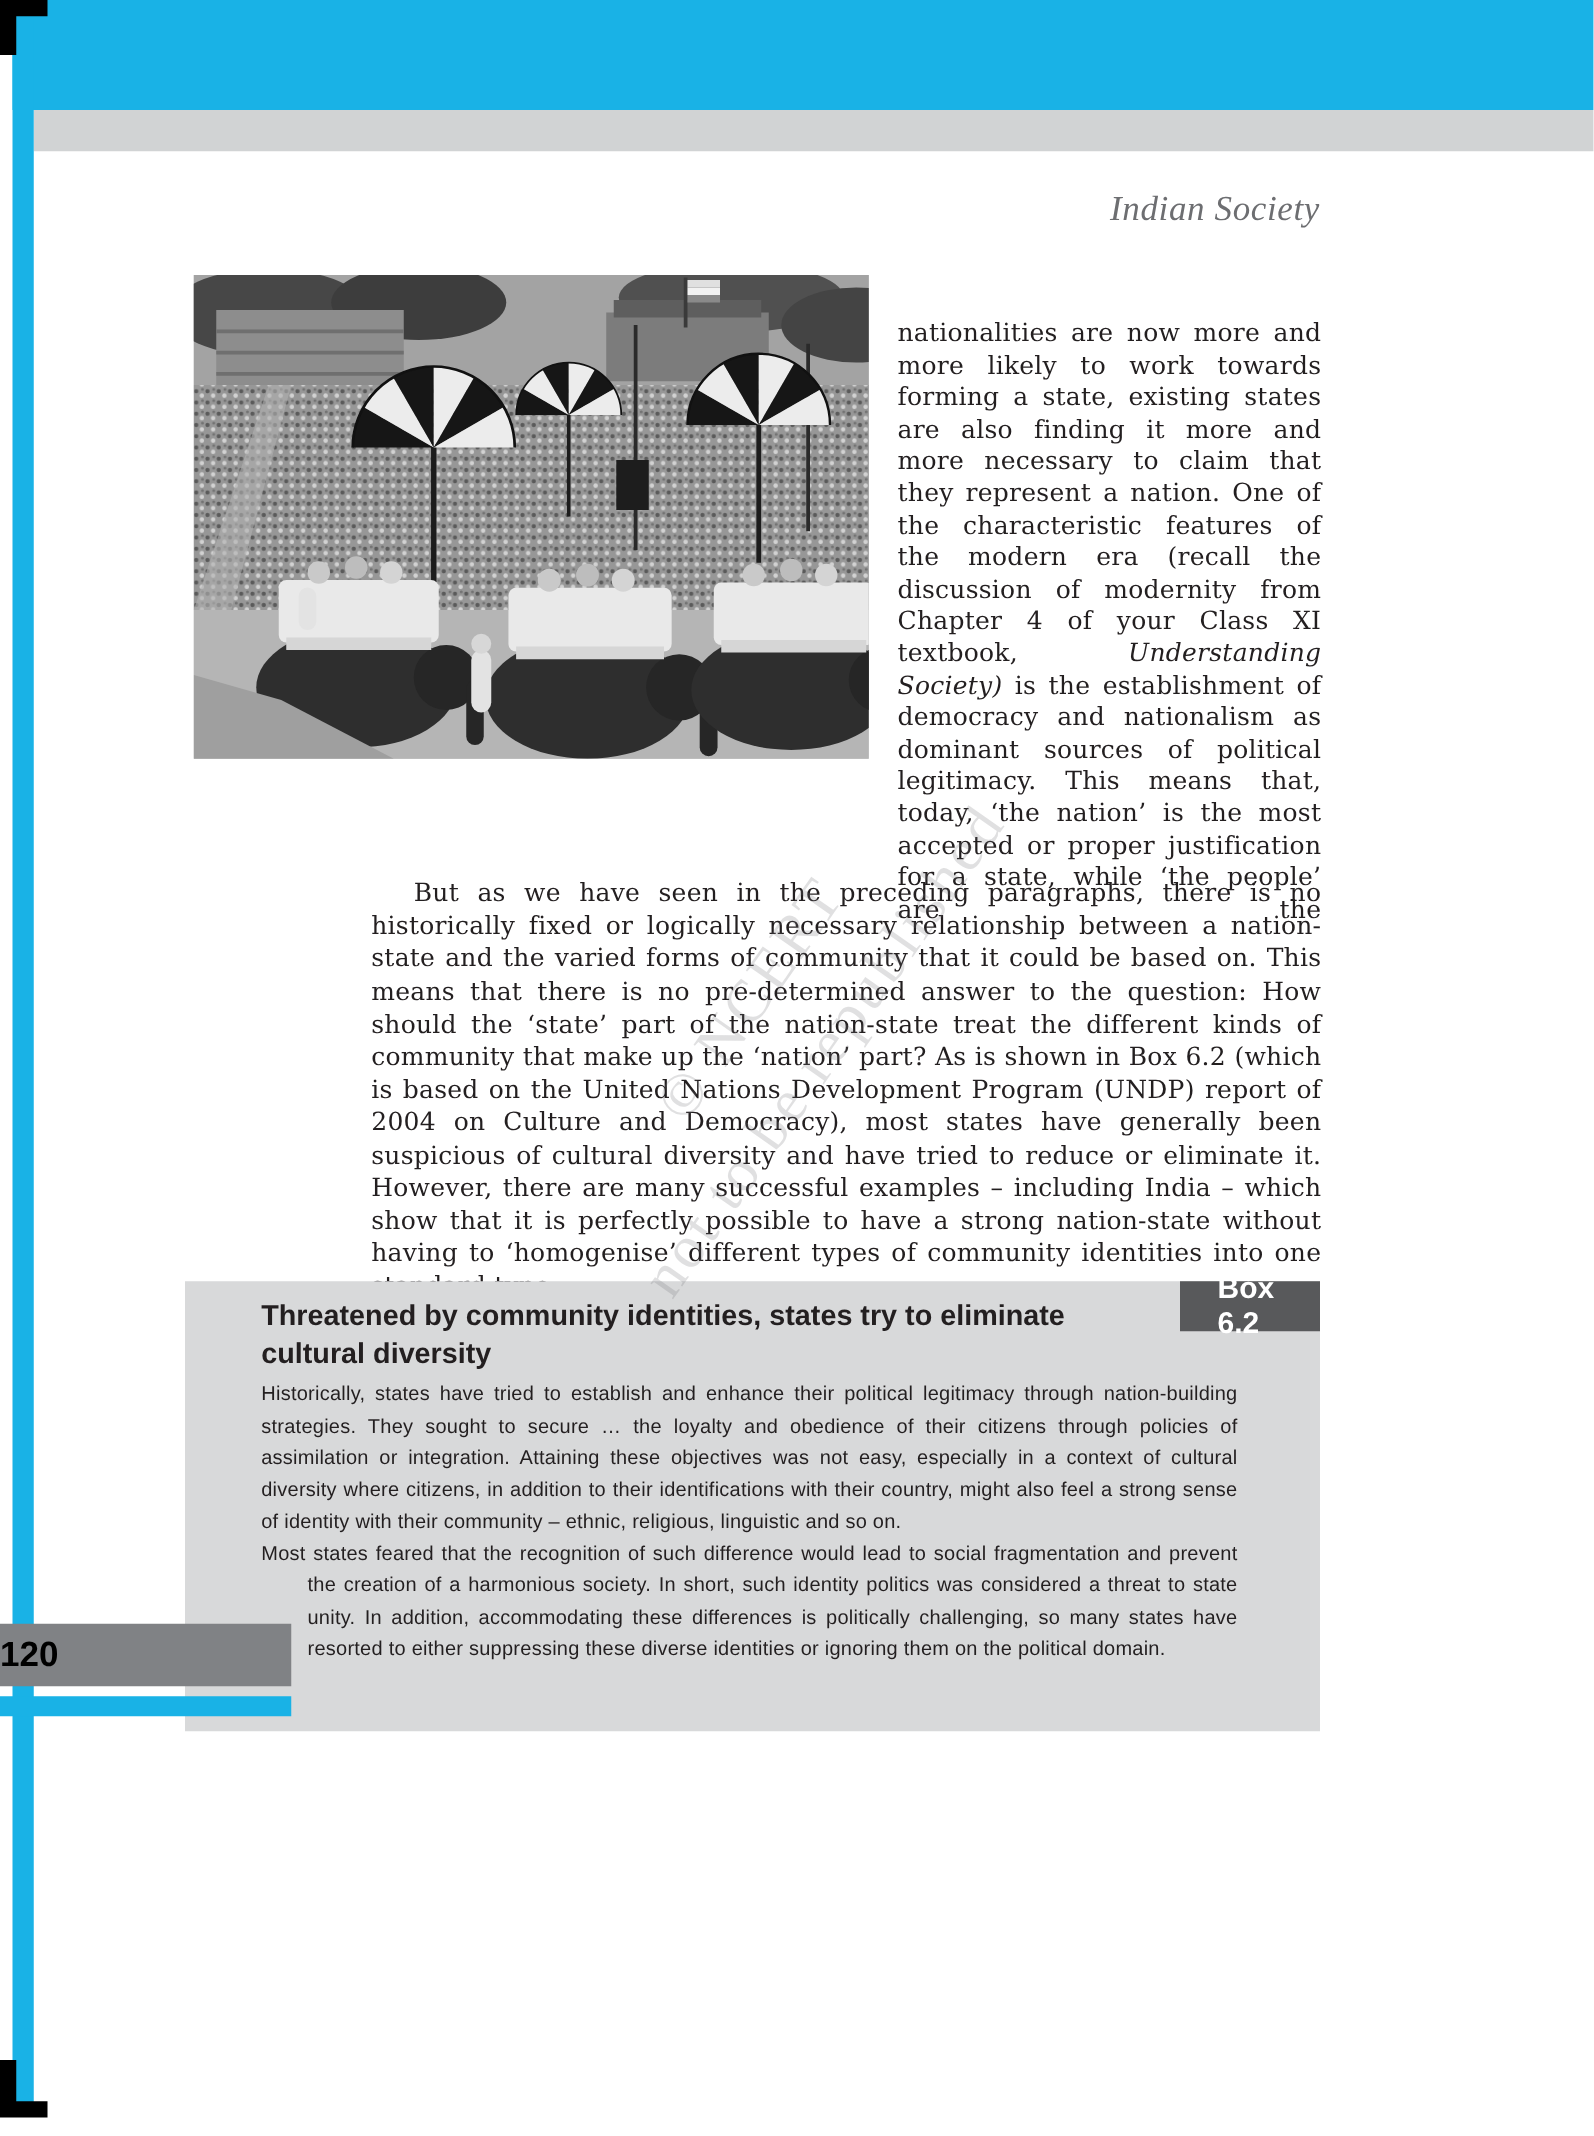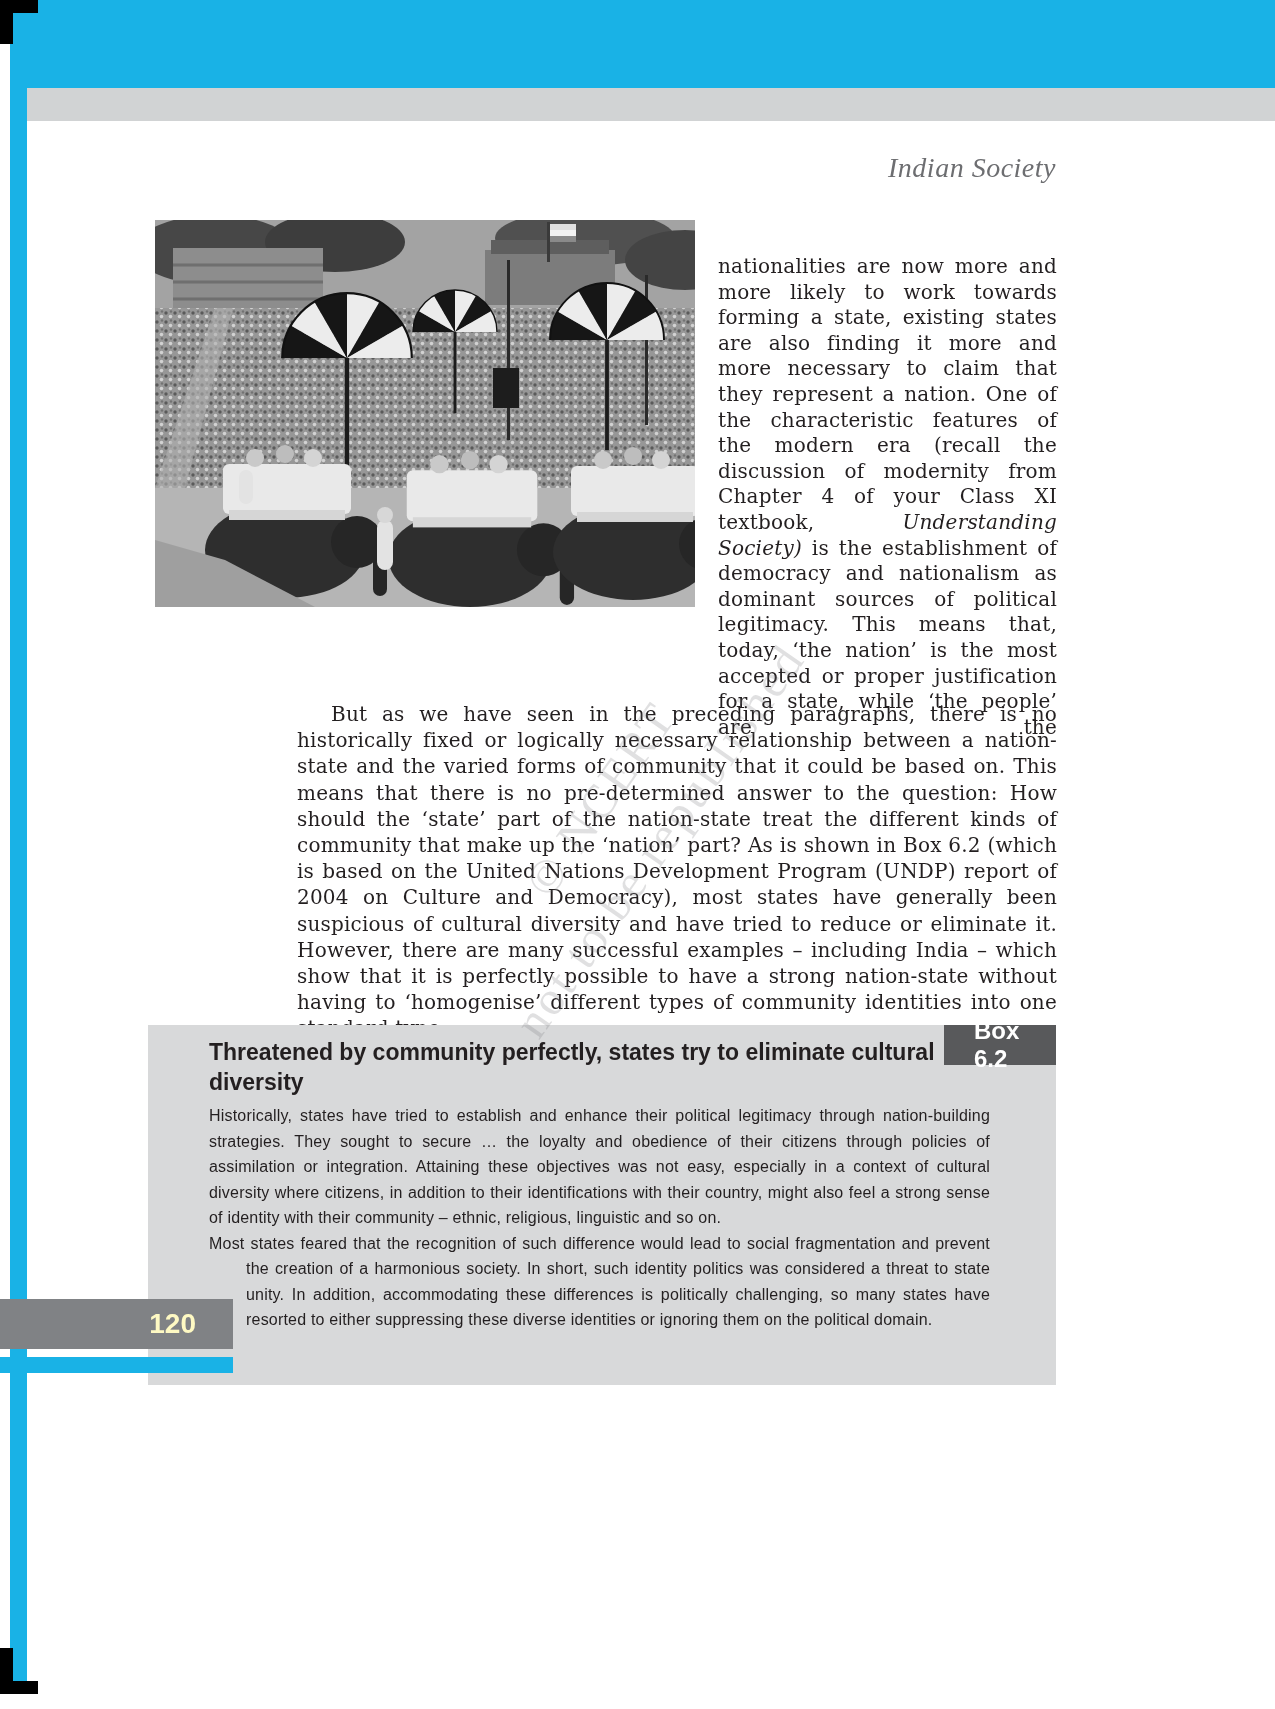--- a/index.html
+++ b/index.html
@@ -79,22 +79,22 @@
   }
   .box-para{
     margin:6px 0 0 0;font-size:16px;line-height:25.5px;text-align:justify;
     color:var(--text);letter-spacing:0.2px;
   }
   .box-para.hang{margin-top:0;padding-left:37px;text-indent:-37px;}
 
   
   .pagenum{
     position:absolute;left:0;top:1299px;width:233px;height:50px;background:var(--pagenum_bg);
-    color:#fef9c3;font-family:"Liberation Sans","DejaVu Sans",sans-serif;font-weight:bold;
-    font-size:28px;line-height:50px;text-align:right;padding-right:37px;z-index:2;
+    color:#000000;font-family:"Liberation Sans","DejaVu Sans",sans-serif;font-weight:bold;
+    font-size:28px;line-height:50px;padding-right:37px;z-index:2;
   }
   .pagenum-bar{position:absolute;left:0;top:1357px;width:233px;height:16px;background:var(--accent_cyan);z-index:2;}
 
   .footer-year{
     position:absolute;left:0;top:1565px;width:1220px;text-align:center;
     font-size:17px;letter-spacing:0.5px;
   }
 </style>
 </head>
 <body>
@@ -179,21 +179,21 @@
 
   <p class="para2">But as we have seen in the preceding paragraphs, there is no historically fixed or logically necessary relationship between a nation-state and the varied forms of community that it could be based on.  This means that there is no pre-determined answer to the question: How should the ‘state’ part of the nation-state treat the different kinds of community that make up the ‘nation’ part?  As is shown in Box 6.2 (which is based on the United Nations Development Program (UNDP) report of 2004 on Culture and Democracy), most states have generally been suspicious of cultural diversity and have tried to reduce or eliminate it.  However, there are many successful examples – including India – which show that it is perfectly possible to have a strong nation-state without having to ‘homogenise’ different types of community identities into one standard type.</p>
 
   <div class="watermark">
     <span>© NCERT</span>
     <span>not to be republished</span>
   </div>
 
   <section class="box62">
     <div class="box-label">Box 6.2</div>
-    <h3 class="box-title">Threatened by community perfectly, states try to eliminate cultural diversity</h3>
+    <h3 class="box-title">Threatened by community identities, states try to eliminate cultural diversity</h3>
     <p class="box-para">Historically, states have tried to establish and enhance their political legitimacy through nation-building strategies.  They sought to secure … the loyalty and obedience of their citizens through policies of assimilation or integration.  Attaining these objectives was not easy, especially in a context of cultural diversity where citizens, in addition to their identifications with their country, might also feel a strong sense of identity with their community – ethnic, religious, linguistic and so on.</p>
     <p class="box-para hang">Most states feared that the recognition of such difference would lead to social fragmentation and prevent the creation of a harmonious society.  In short, such identity politics was considered a threat to state unity.  In addition, accommodating these differences is politically challenging, so many states have resorted to either suppressing these diverse identities or ignoring them on the political domain.</p>
   </section>
 
   <div class="pagenum">
     <span>120</span>
   </div>
   <div class="pagenum-bar"></div>
 
 

